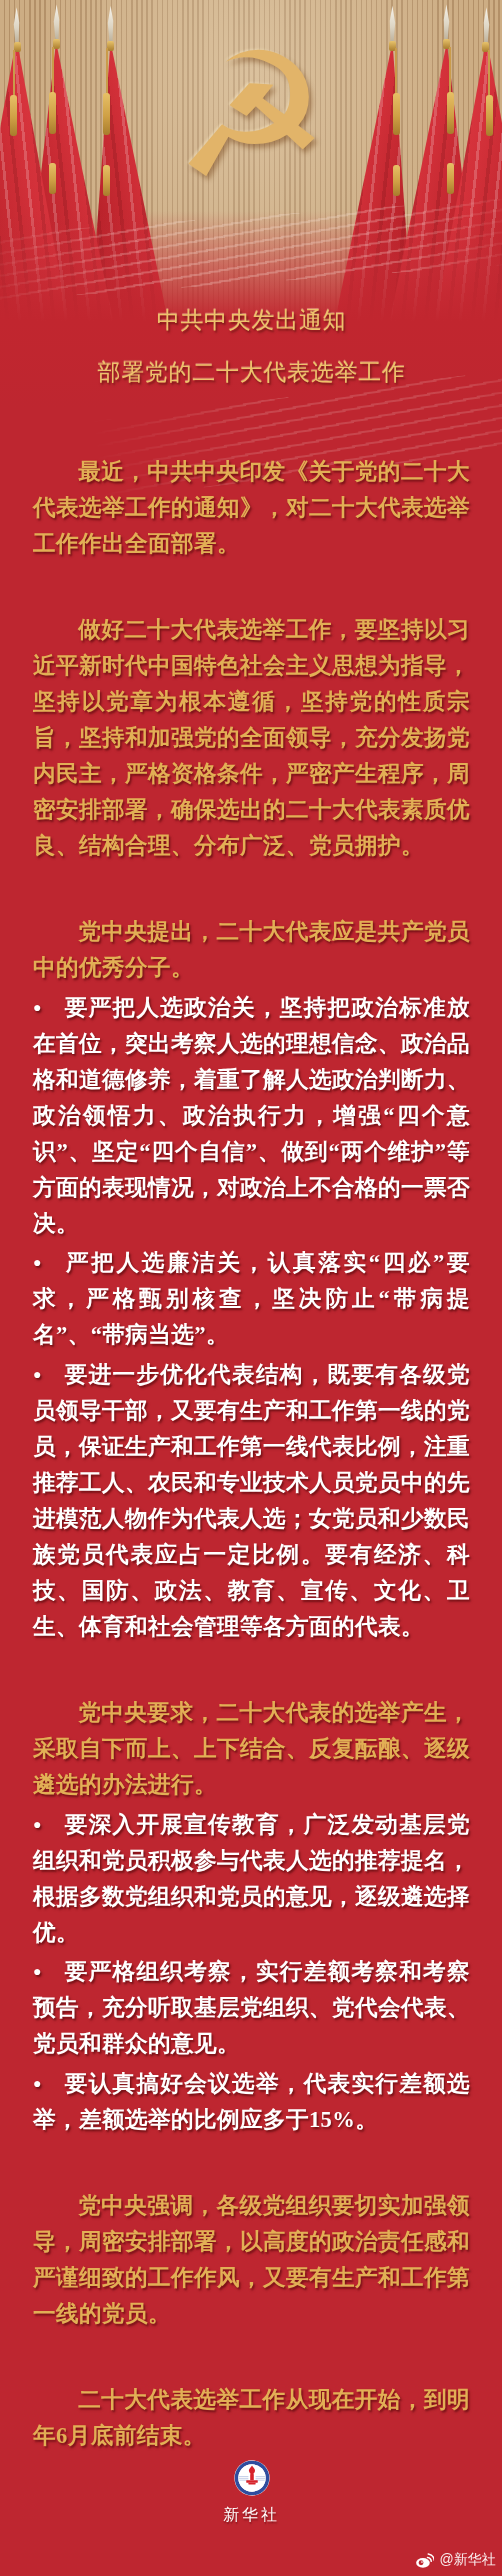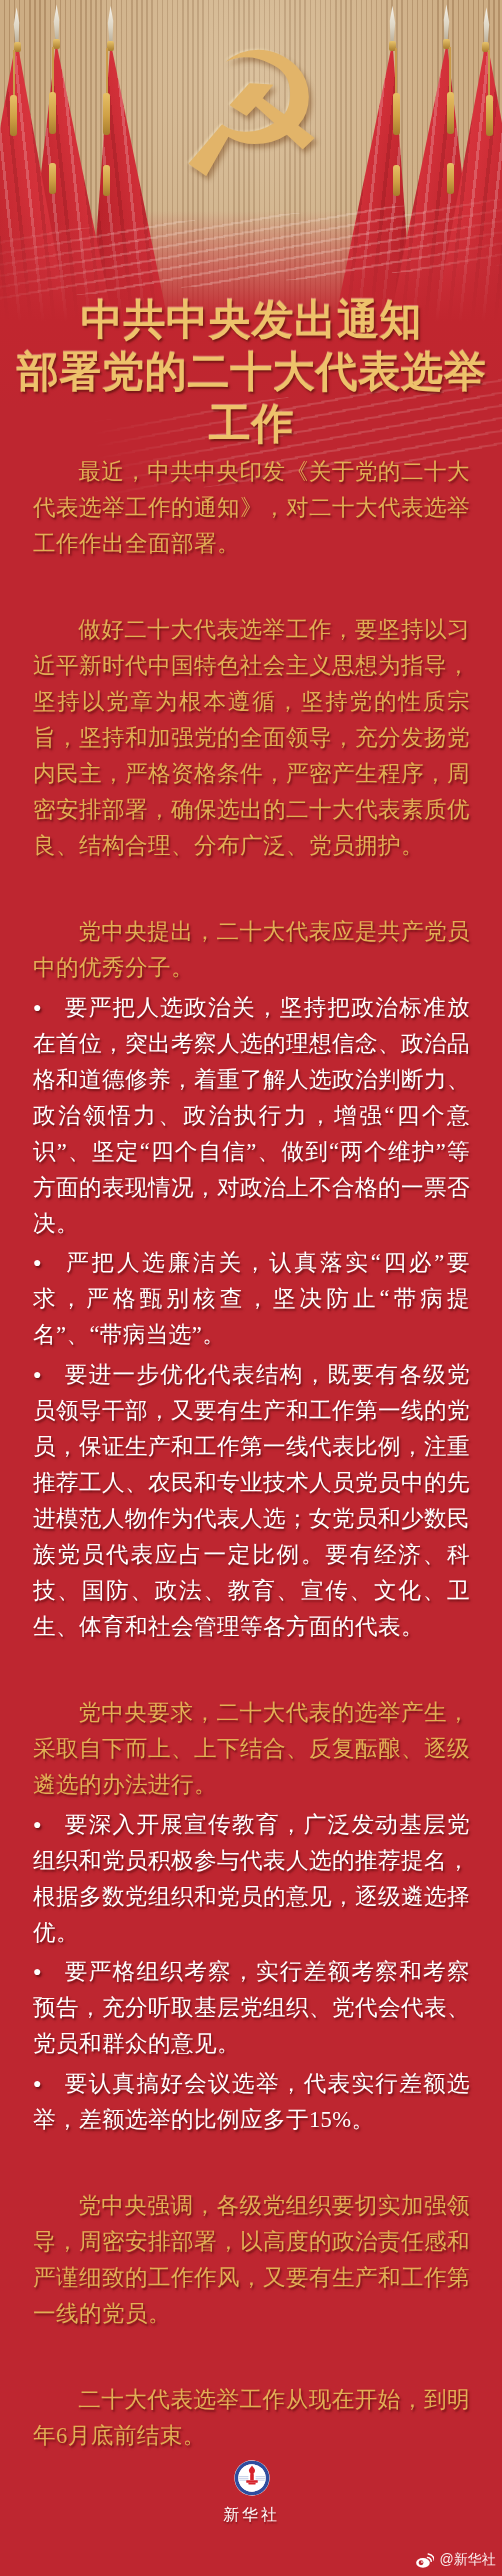--- a/index.html
+++ b/index.html
@@ -73,29 +73,29 @@
     left:18%;top:392px;width:95%;height:80px;transform:rotate(-7deg);
     background:repeating-linear-gradient(176deg,
       rgba(255,240,233,.16) 0 2.2px, rgba(255,240,233,0) 2.2px 12.4px);
     -webkit-mask-image:linear-gradient(90deg,transparent,#000 35%,#000 80%,transparent);
     mask-image:linear-gradient(90deg,transparent,#000 35%,#000 80%,transparent);
     filter:blur(0.7px);
   }
   .title{position:absolute;top:294px;left:0;width:100%;text-align:center;}
   .title-line{
     font-family:"Liberation Sans","DejaVu Sans",sans-serif;
-    font-weight:bold;font-size:42px;line-height:52px;letter-spacing:0.7px;
+    font-weight:normal;font-size:23px;line-height:52px;letter-spacing:0.7px;
     color:var(--title-gold,#EEC26B);
     text-shadow:1.5px 2.2px 2.2px rgba(92,18,12,.75), 0 -0.7px 0.7px rgba(255,238,190,.45);
   }
   
   .article{
     position:absolute;left:33px;top:454px;width:437px;
     font-size:22.6px;line-height:36px;letter-spacing:0.4px;
-    font-weight:400;text-align:justify;
+    font-weight:700;text-align:justify;
   }
   .para{margin:0;}
   .para.lead{
     color:var(--gold-text,#E2AF55);text-indent:2em;
     text-shadow:1.5px 2.2px 2.2px rgba(96,10,14,.8);
   }
   .para.lead:not(:first-child){margin-top:50px;}
   .para.bullet{
     color:#FFFFFF;margin-top:3.6px;
     text-shadow:1.5px 2.2px 2.2px rgba(96,10,14,.85);

